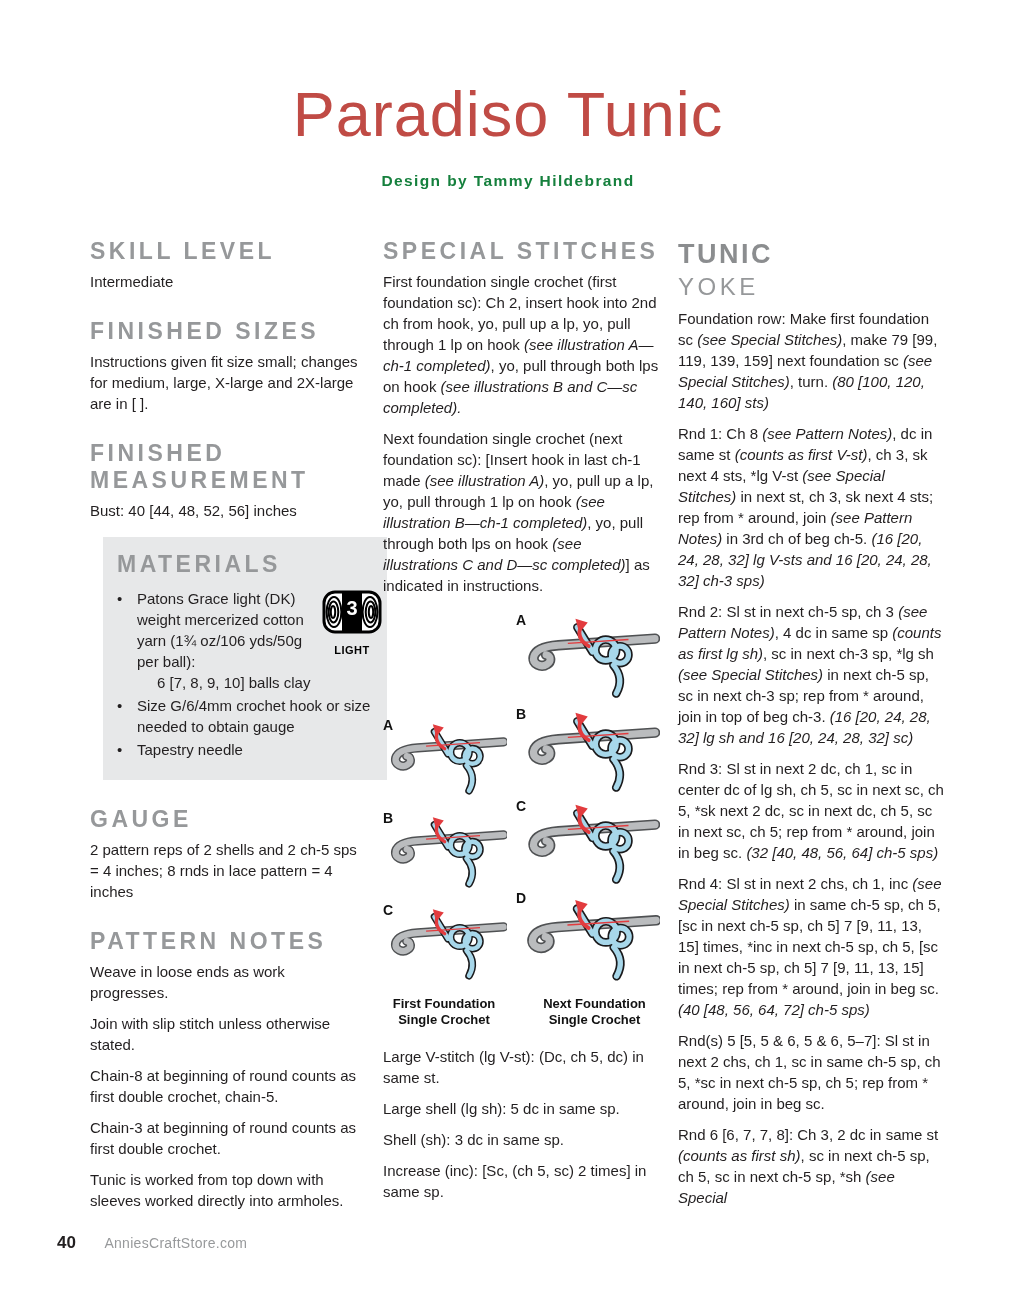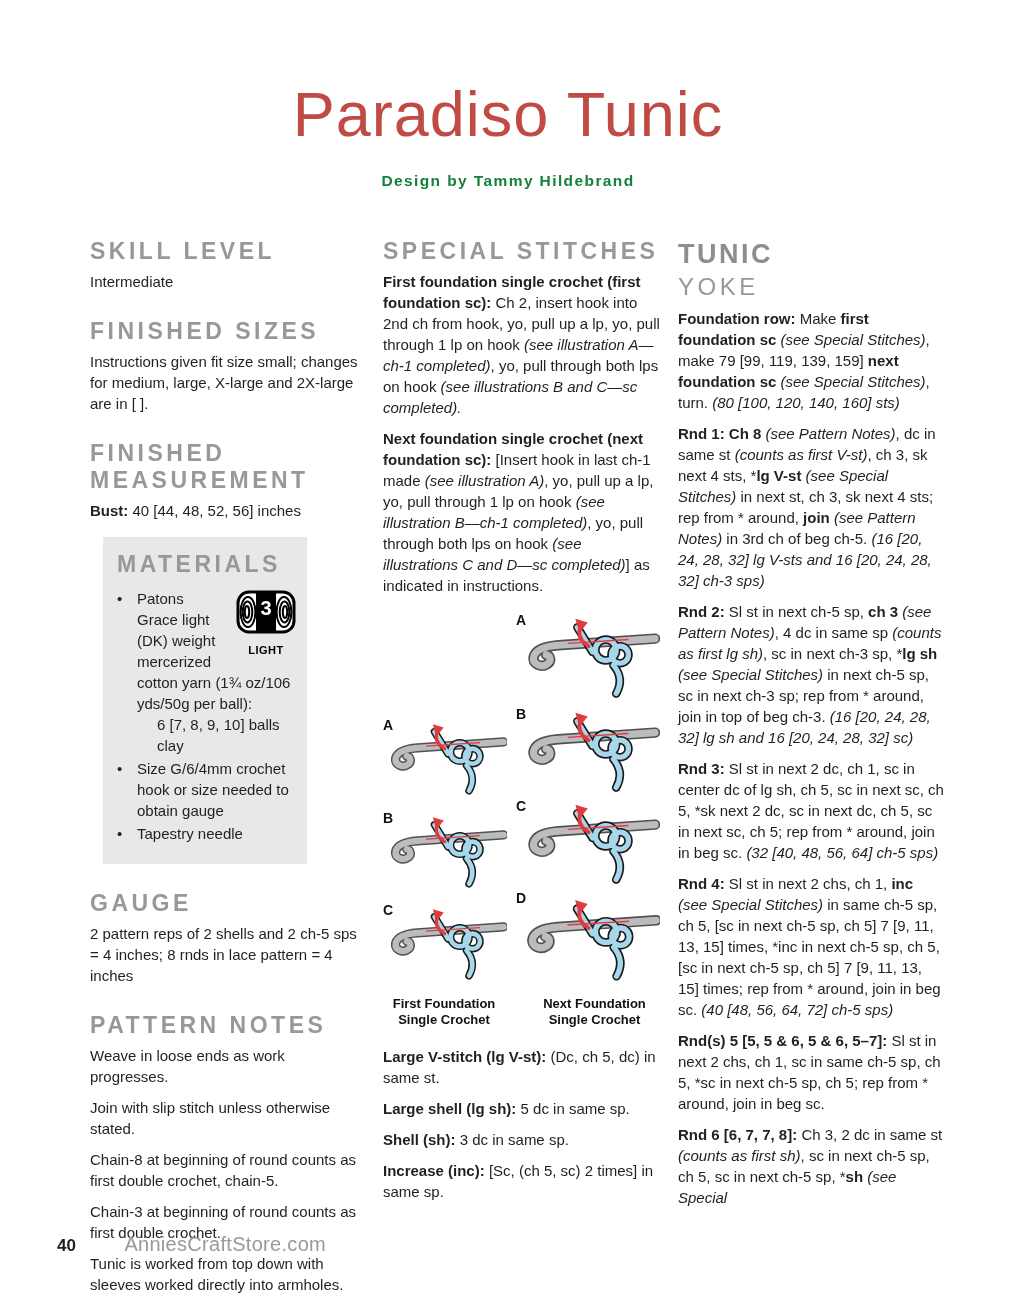--- a/index.html
+++ b/index.html
@@ -23,26 +23,26 @@
   .col-right{left:678px;}
   h2.sec{
     font-size:23px;font-weight:700;letter-spacing:3.5px;color:#96989a;
     margin:26px 0 6px 0;line-height:27px;
   }
   h2.sec.first{margin-top:0;}
   h2.tunic{font-size:27px;font-weight:700;letter-spacing:2.5px;color:#8b8d8f;margin:0 0 2px 0;line-height:32px;}
   h2.yoke{font-size:24px;font-weight:400;letter-spacing:3.5px;color:#96989a;margin:0 0 6px 0;line-height:30px;}
   p.body{margin:0 0 10px 0;}
   p.body:last-child{margin-bottom:0;}
-  .b{font-weight:700;margin-top:23px;}
+  .b{font-weight:400;margin-top:23px;}
   .i{font-style:italic;}
   
   .materials-box{
-    background:#e7e8e9;margin:16px 0 0 13px;width:204px;
-    padding:12px 10px 18px 12px;box-sizing:border-box;
+    background:#e7e8e9;margin:16px 0 0 13px;width:284px;
+    padding:12px 4px 18px 12px;box-sizing:border-box;
   }
   .materials-box h2.sec{margin:2px 0 10px 2px;}
   ul.mats{list-style:none;margin:0;padding:0;}
   ul.mats li{display:flex;margin:0 0 2px 0;}
   .blt{width:20px;flex:0 0 20px;padding-left:2px;}
   .li-body{flex:1;}
   .subline{padding-left:20px;}
   
   .badge-wrap{float:right;width:62px;margin:2px 0 4px 8px;text-align:center;position:relative;}
   .badge-num{
@@ -61,21 +61,21 @@
   .hO{fill:none;stroke:#4f5153;stroke-width:11;stroke-linecap:round;}
   .hB{fill:none;stroke:#babcbe;stroke-width:7.5;stroke-linecap:round;}
   .yO{fill:none;stroke:#1a1a1c;stroke-width:9;stroke-linecap:round;}
   .yF{fill:none;stroke:#a7d7ea;stroke-width:5.5;stroke-linecap:round;}
   .ar{fill:none;stroke:#e23b3e;stroke-width:4;stroke-linecap:round;}
   .arh{fill:#e23b3e;}
   .rl{stroke:#e23b3e;stroke-width:1.5;}
   
   .footer{position:absolute;left:57px;top:1233px;}
   .pagenum{font-size:17px;font-weight:700;color:#221f20;text-align:center;}
-  .site{font-size:20px;color:#97999b;margin-left:44px;letter-spacing:0.3px;}
+  .site{font-size:14px;color:#97999b;margin-left:24px;letter-spacing:0.3px;}
 </style>
 </head>
 <body>
 
 <div class="page">
 
   <h1 class="title">Paradiso Tunic</h1>
   <div class="byline">Design by Tammy Hildebrand</div>
 
   <div class="col col-left">

